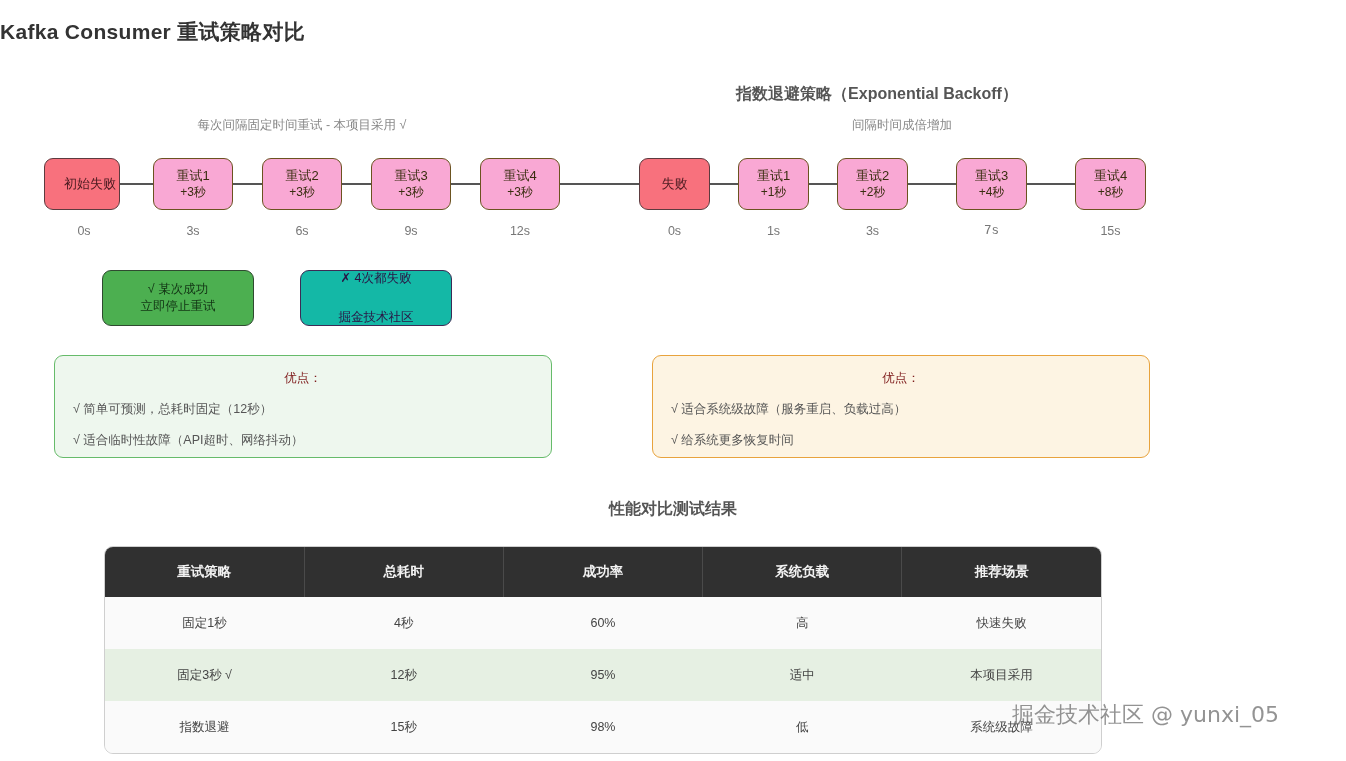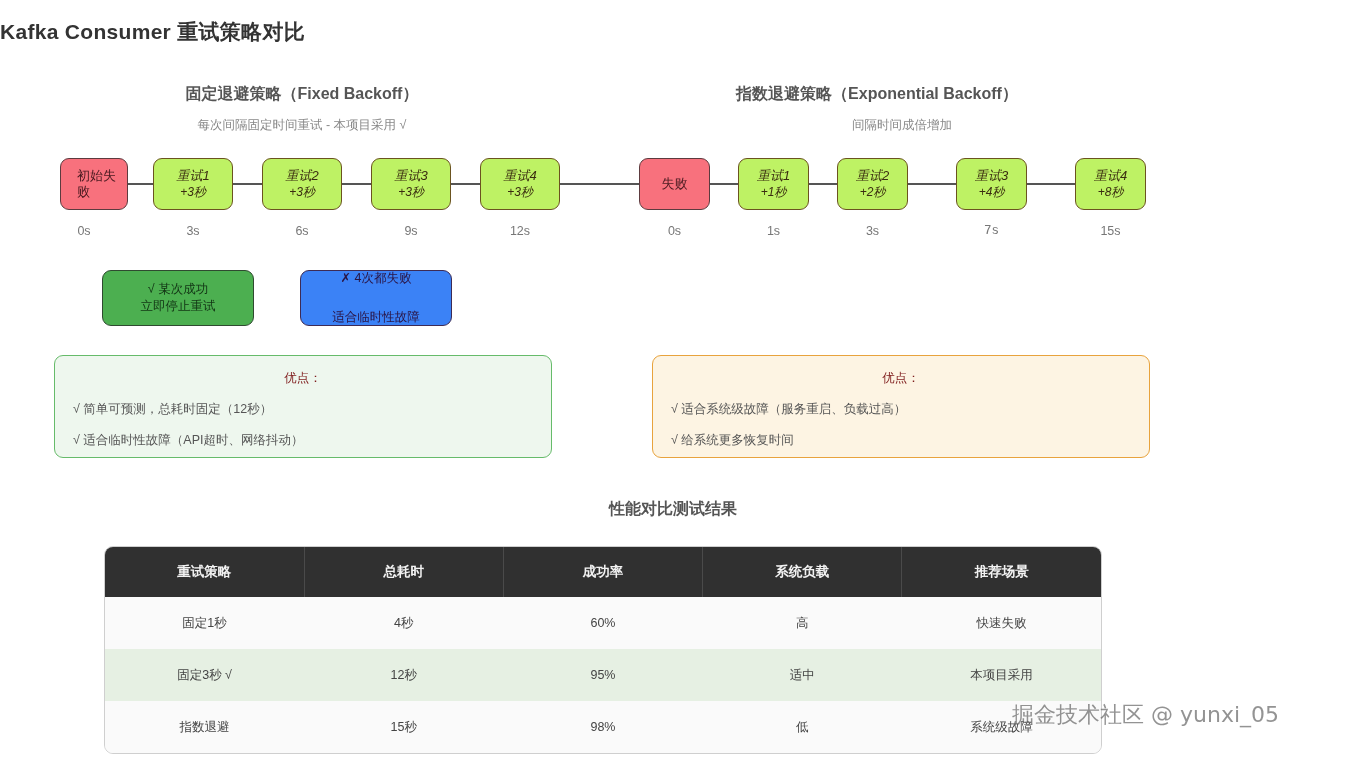--- a/index.html
+++ b/index.html
@@ -44,39 +44,39 @@
     border:1.6px solid #5a4a2a;
     border-radius:9px;
     display:flex;flex-direction:column;
     align-items:center;justify-content:center;
     font-size:13px;line-height:1.25;
     color:#3a2d10;
     box-sizing:border-box;
     z-index:2;
   }
   .node.fail{background:#f8717d;border-color:#5d3b3f;color:#4a1a20;}
-  .node.retry{background:#bef264;border-color:#6b5320;font-style:italic;}
+  .node.retry{background:#f9a8d4;border-color:#6b5320;}
   .node .l2{font-size:12px;}
   .tick{
     position:absolute;top:66px;
     font-size:12.5px;color:#777;text-align:center;
   }
 
   
   .outcome{
     position:absolute;height:56px;
     border-radius:9px;
     display:flex;flex-direction:column;
     align-items:center;justify-content:center;
     font-size:12.5px;line-height:1.35;
     box-sizing:border-box;
     margin-left:48px;
   }
   .outcome.ok{background:#4caf50;border:1.6px solid #2f4a30;color:#123414;}
-  .outcome.dead{background:#3b82f6;border:1.6px solid #3d2b55;color:#2a1444;gap:22px;}
+  .outcome.dead{background:#14b8a6;border:1.6px solid #3d2b55;color:#2a1444;gap:22px;}
 
   
   .pros{
     position:absolute;
     border-radius:9px;
     box-sizing:border-box;
     padding:14px 18px 16px 18px;
   }
   .pros.green{background:#eef7ee;border:1.5px solid #66bb6a;}
   .pros.amber{background:#fdf4e3;border:1.5px solid #e8a33d;}
@@ -119,27 +119,26 @@
     font-family:"DejaVu Sans",sans-serif;
   }
 </style>
 </head>
 <body>
 
 <div class="page">
 
   <div class="main-title">Kafka Consumer 重试策略对比</div>
 
-  <div class="panel-title" id="left-title">固定退避策略（Fixed Backoff）</div>
   <div class="panel-sub" id="left-sub">每次间隔固定时间重试 - 本项目采用 √</div>
 
   <div class="flow" style="left:44px;top:158px;width:530px;">
     <div class="conn" style="left:76px;width:570px;"></div>
 
-    <div class="node fail" style="left:16px;width:68px;padding-left:16px;">
+    <div class="node fail" style="left:0px;width:76px;padding-left:16px;">
       <span class="l1">初始失败</span>
     </div>
     <div class="tick" style="left:0px;width:80px;">0s</div>
 
     <div class="node retry" style="left:109px;width:80px;">
       <span class="l1">重试1</span>
       <span class="l2">+3秒</span>
     </div>
     <div class="tick" style="left:109px;width:80px;">3s</div>
 
@@ -161,21 +160,21 @@
     </div>
     <div class="tick" style="left:436px;width:80px;">12s</div>
   </div>
 
   <div class="outcome ok" style="left:54px;top:270px;width:152px;">
     <span>√ 某次成功</span>
     <span>立即停止重试</span>
   </div>
   <div class="outcome dead" style="left:252px;top:270px;width:152px;">
     <span>✗ 4次都失败</span>
-    <span>适合临时性故障</span>
+    <span>掘金技术社区</span>
   </div>
 
   <div class="pros green" style="left:54px;top:355px;width:498px;height:103px;">
     <div class="pros-head">优点：</div>
     <div class="pros-item">√ 简单可预测，总耗时固定（12秒）</div>
     <div class="pros-item">√ 适合临时性故障（API超时、网络抖动）</div>
   </div>
 
   <div class="panel-title" id="right-title">指数退避策略（Exponential Backoff）</div>
   <div class="panel-sub" id="right-sub">间隔时间成倍增加</div>

